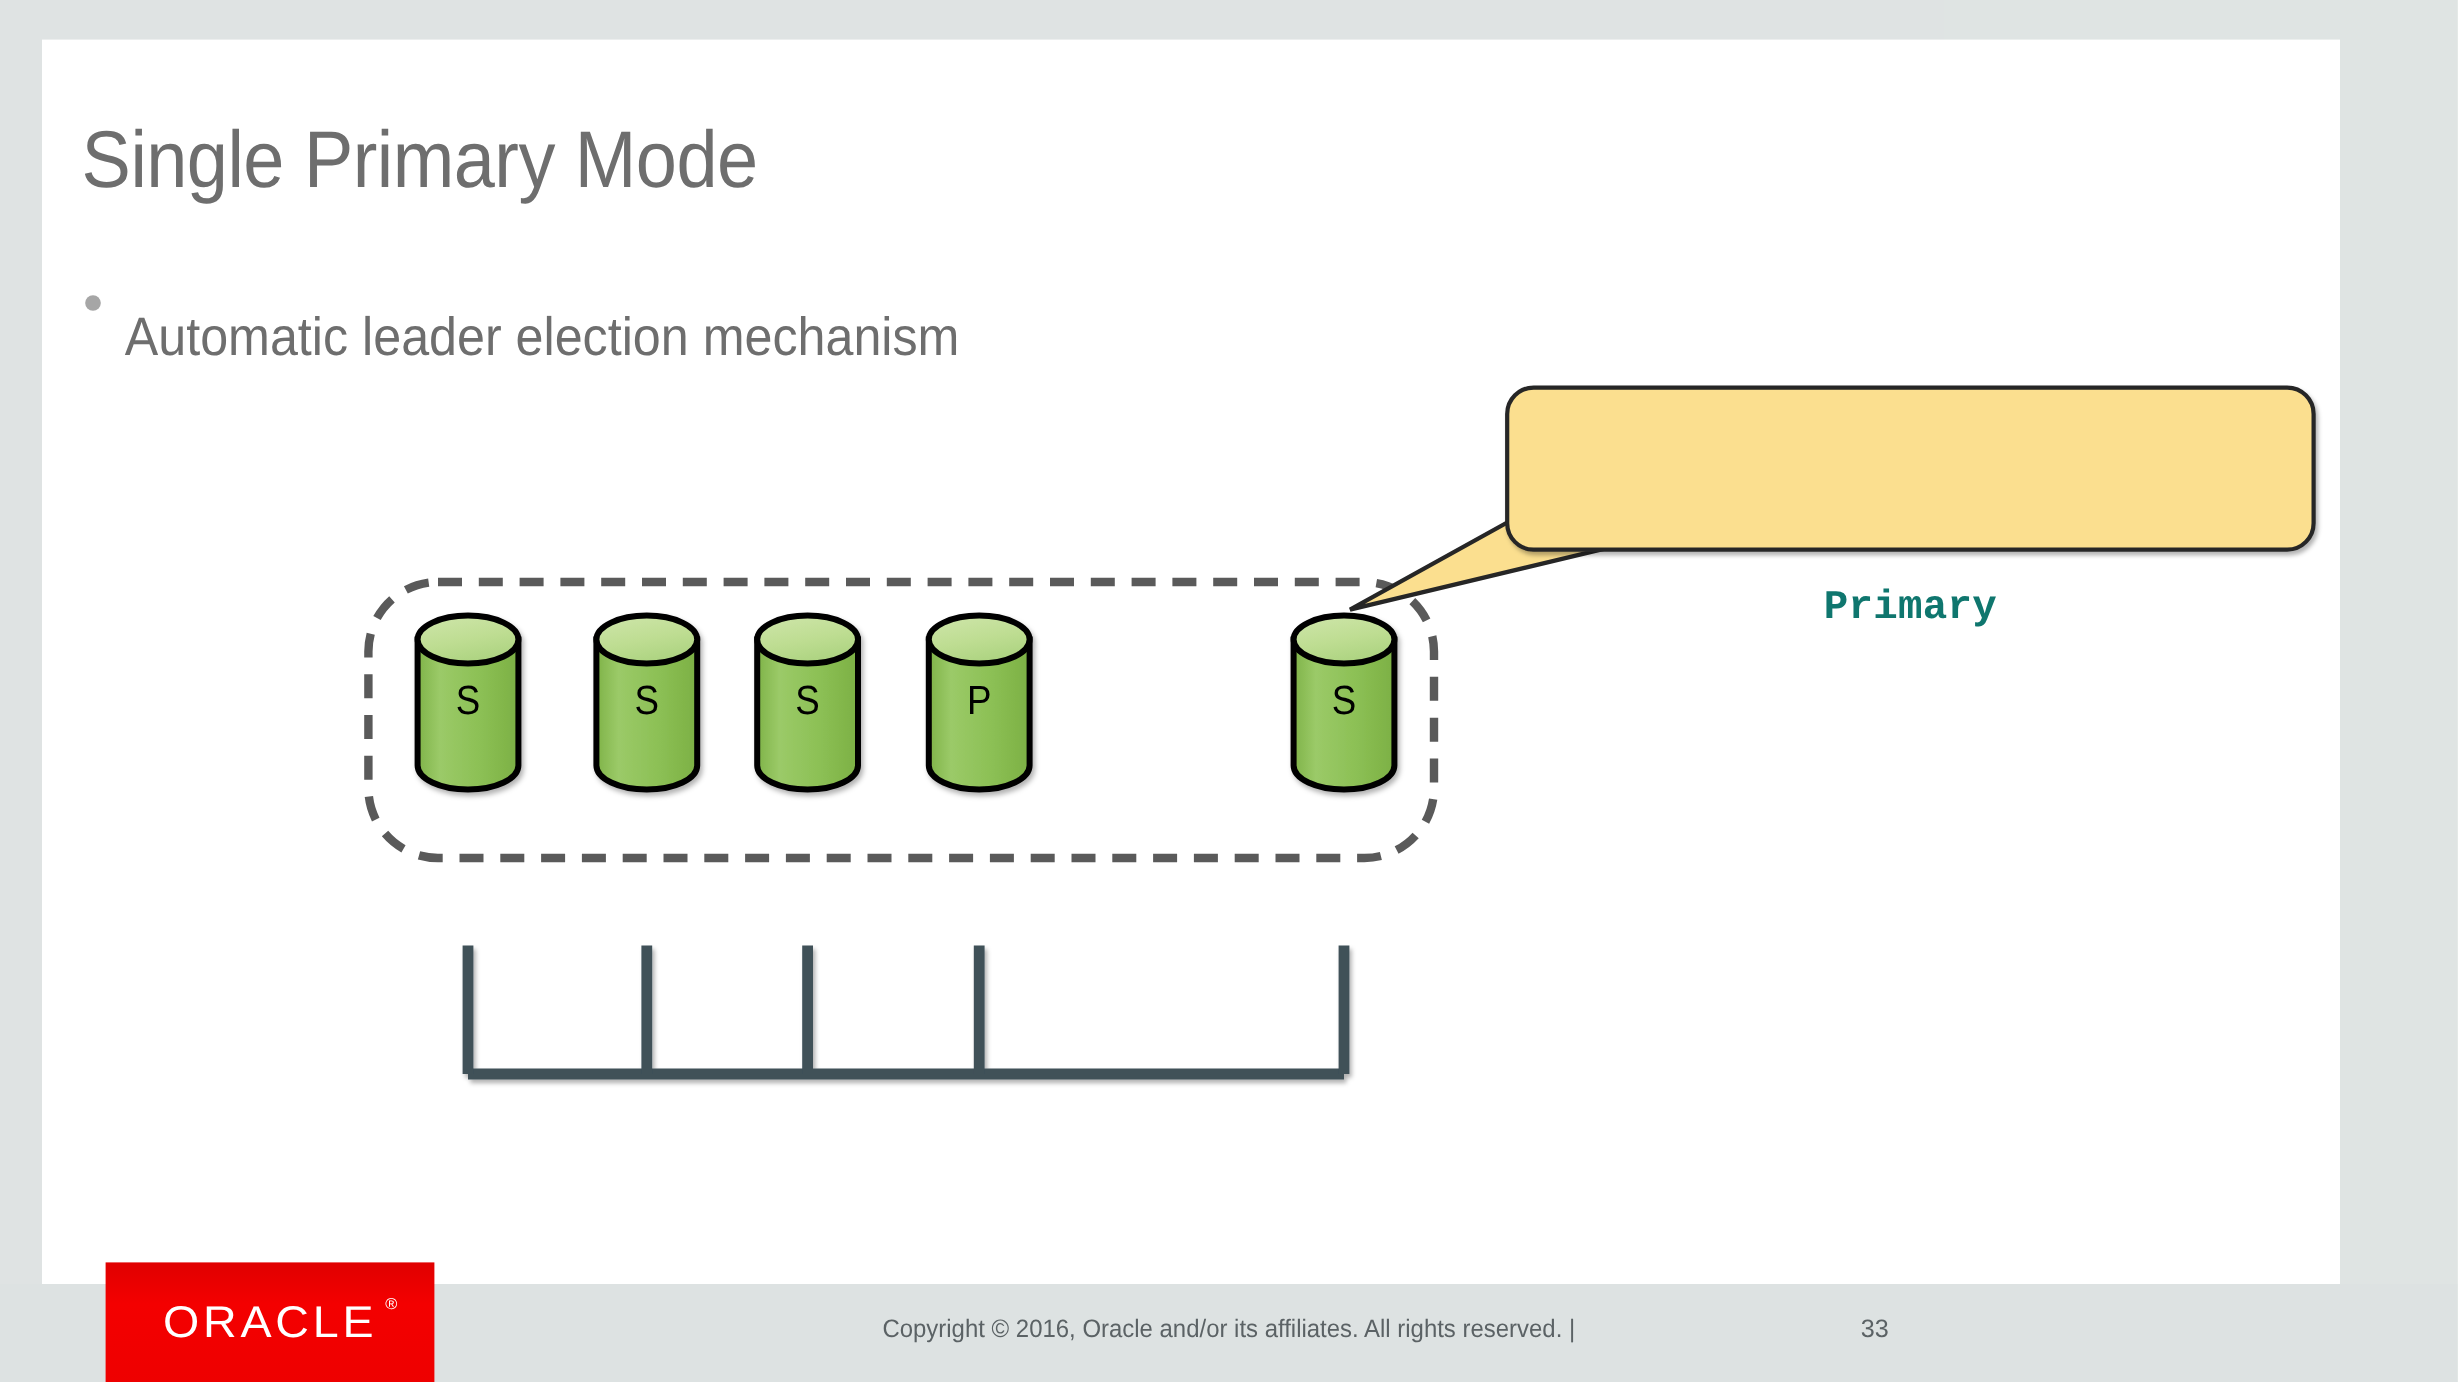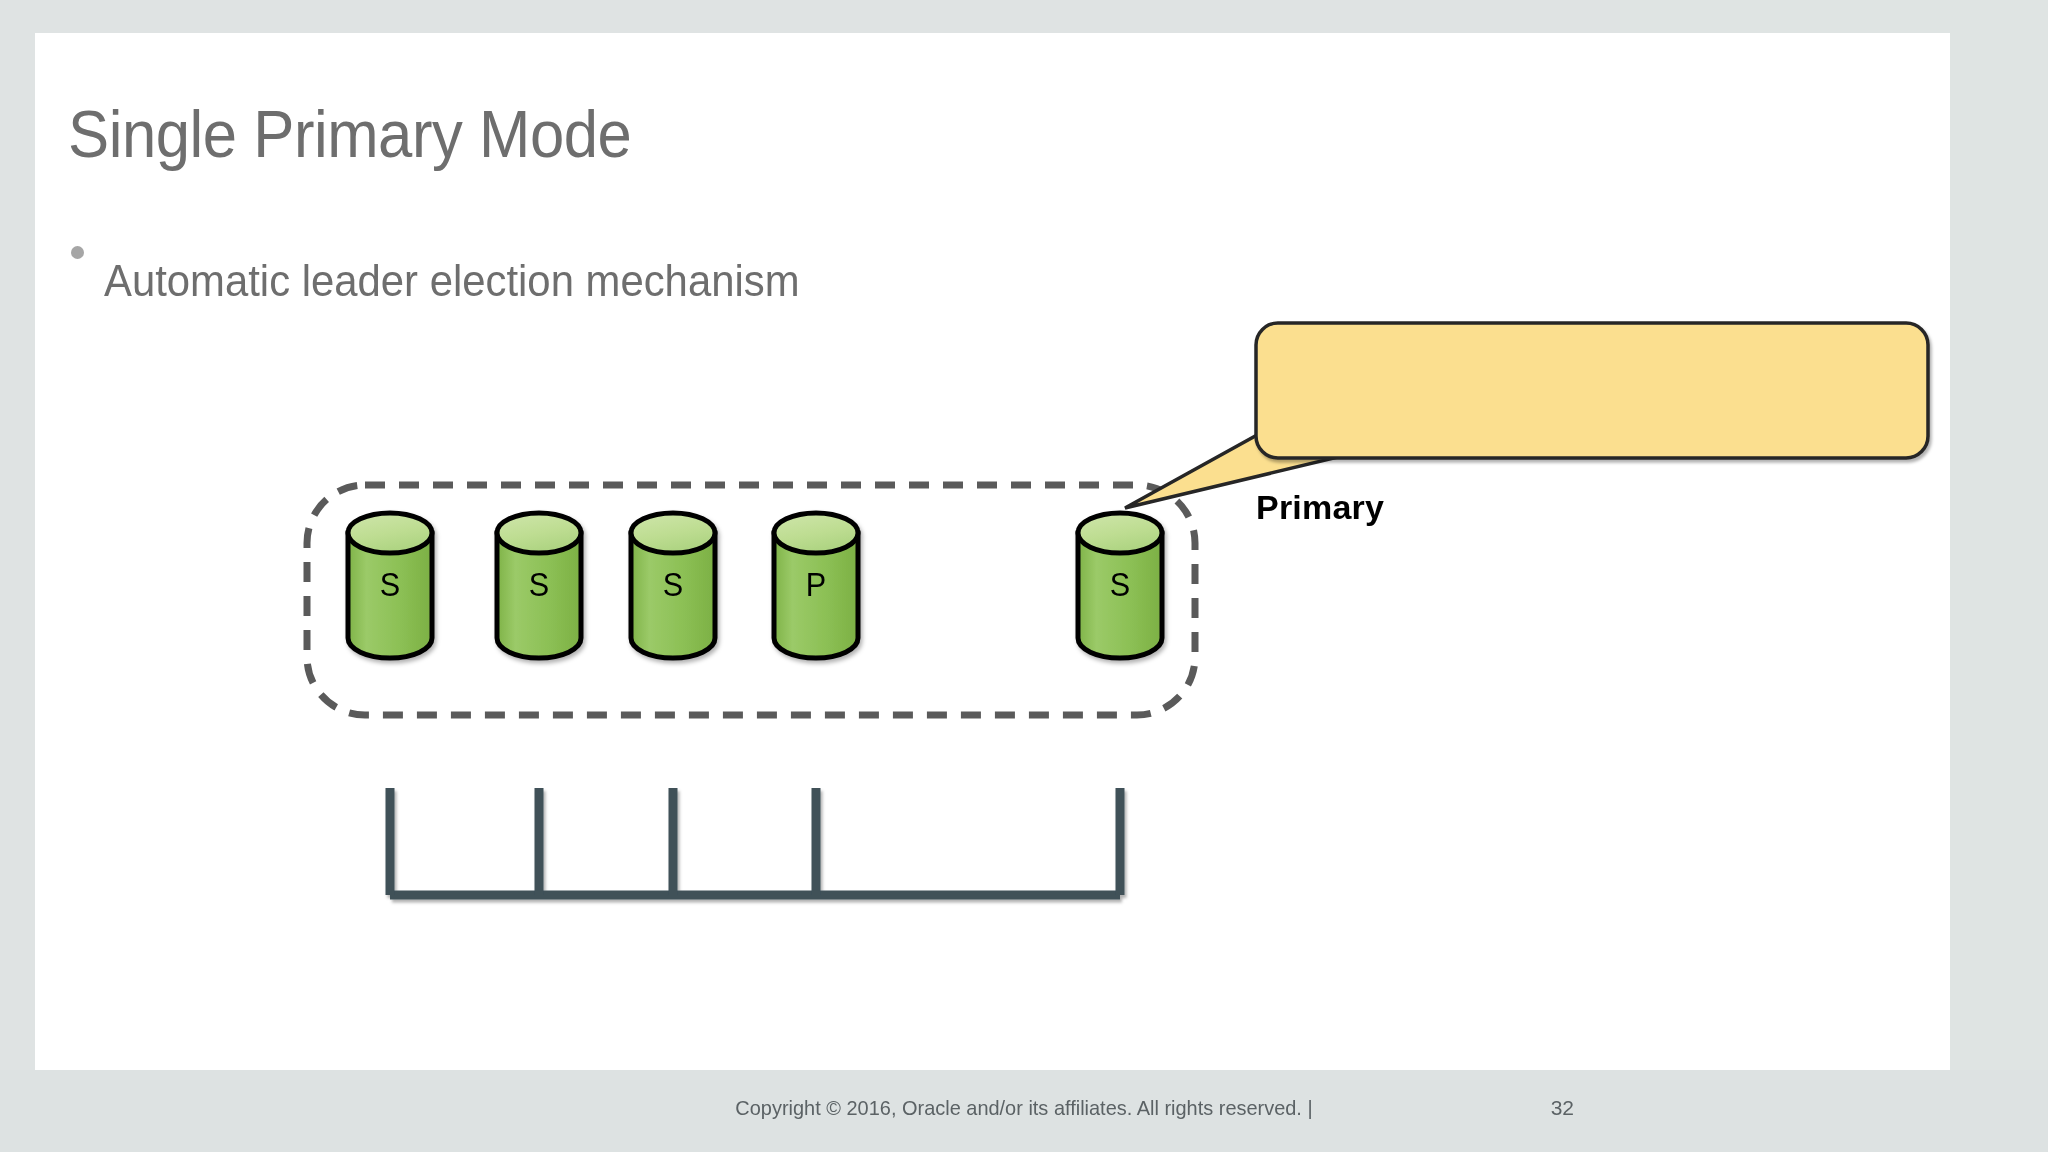--- a/index.html
+++ b/index.html
@@ -85,24 +85,25 @@
     pointer-events: none;
   }
   .diagram svg { display: block; }
 
   
   .callout-label {
     position: absolute;
     left: 1221px;
     top: 455px;
     width: 672px;
-    font-family: Liberation Sans, sans-serif;
+    text-align: center;
+    font-family: Liberation Mono, monospace;
     font-size: 34px;
     font-weight: bold;
-    color: #000000;
+    color: #0f766e;
     letter-spacing: 0.2px;
   }
 
   
   .node-letter {
     position: absolute;
     font-family: "Liberation Sans", sans-serif;
     font-size: 34px;
     font-weight: 400;
     color: #000000;
@@ -269,17 +270,23 @@
     <div class="node-letter" style="left:1055px; top:532px;">S</div>
 
     <div class="callout-label">Primary</div>
 
     <div class="source-url">http://mysqlhighavailability.com/mysql-group-replication-for-mysql-5-7-15/</div>
 
   </div>
 
   <div class="footer-bar"></div>
 
+  <div class="oracle-logo">
+    <span class="oracle-wordmark">
+      <span>ORACLE</span>
+      <span class="oracle-reg">®</span>
+    </span>
+  </div>
 
   <div class="footer-copy">Copyright © 2016, Oracle and/or its affiliates. All rights reserved.  |</div>
-  <div class="footer-page">32</div>
+  <div class="footer-page">33</div>
 
 </div>
 
 </body></html>

